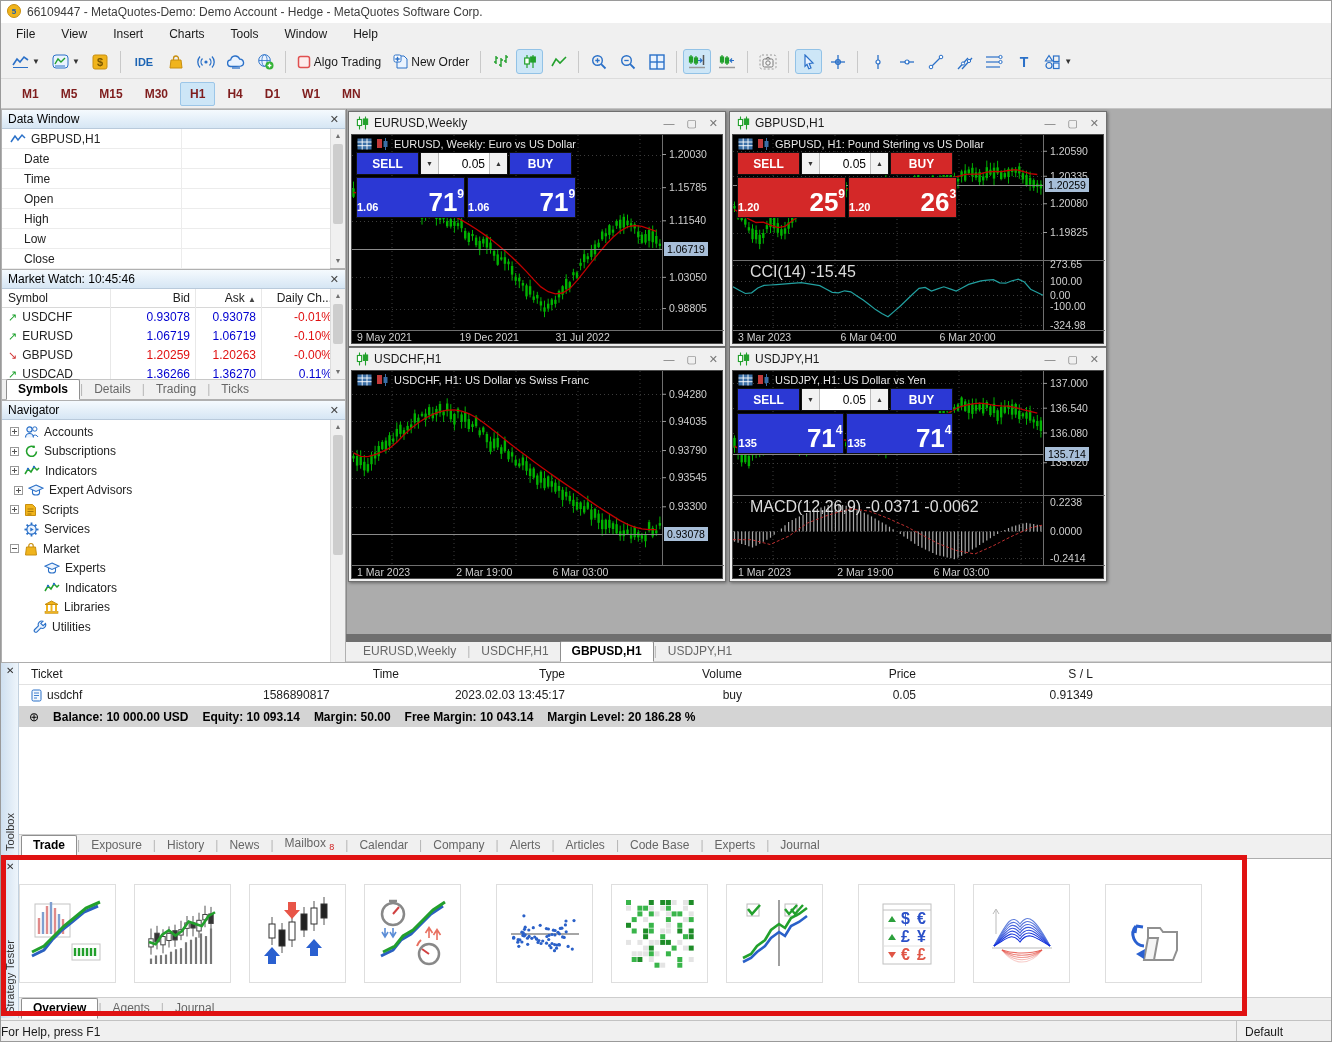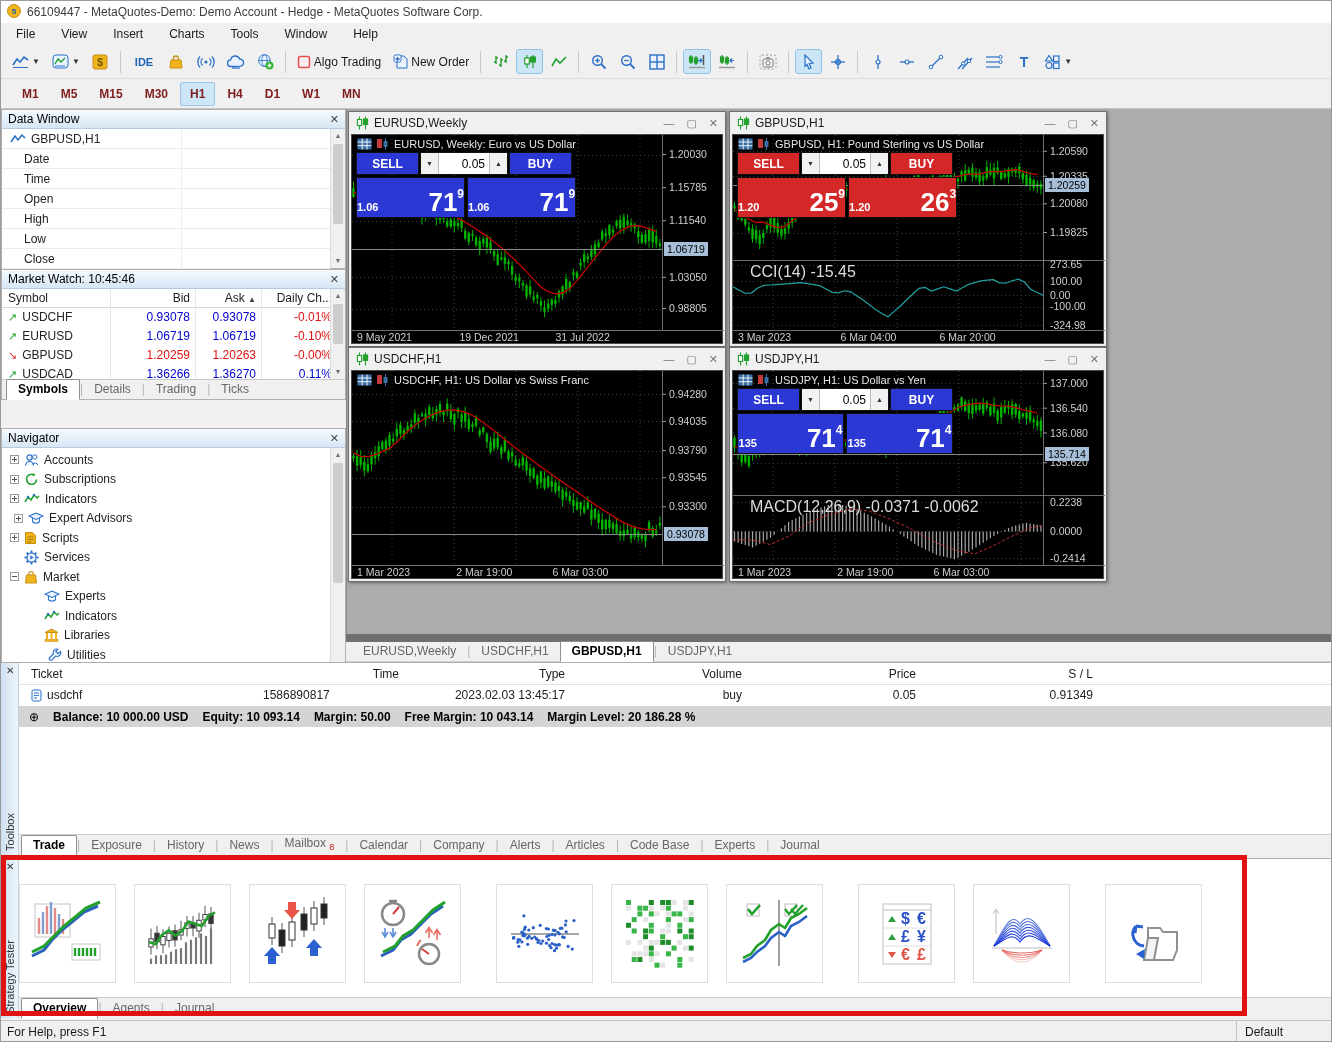--- a/index.html
+++ b/index.html
@@ -512,21 +512,21 @@
         <div class="tab active">Symbols</div>
         <span class="tab-sep">|</span>
         <div class="tab">Details</div>
         <span class="tab-sep">|</span>
         <div class="tab">Trading</div>
         <span class="tab-sep">|</span>
         <div class="tab">Ticks</div>
       </div>
   </div>
 
-  <div class="panel" id="navigator" style="top:399px;height:294px;margin-top:28px;">
+  <div class="panel" id="navigator" style="top:399px;height:294px;">
     <div class="panel-header">
       <span>Navigator</span>
       <span class="panel-close">✕</span>
     </div>
     <div id="nav-rows" style="margin-right:15px;padding-top:2px;">
         <div class="nav-row" style="padding-left: 8px;">
           <span class="expander plus"></span>
           <span style="display: inline-flex; align-items: center;">
             <svg width="15" height="14" viewBox="0 0 15 14">
               <circle cx="5.5" cy="4.5" r="2.6" fill="#eaf3fe" stroke="#2a70c8" stroke-width="1.2"></circle>
@@ -641,21 +641,21 @@
               <g stroke="#f0b41c" stroke-width="2">
                 <line x1="3" y1="5" x2="3" y2="11"></line>
                 <line x1="7.5" y1="5" x2="7.5" y2="11"></line>
                 <line x1="12" y1="5" x2="12" y2="11"></line>
               </g>
               <rect x="1" y="11.5" width="13" height="1.8" fill="#f0b41c" stroke="#c88f10" stroke-width=".6"></rect>
             </svg>
           </span>
           <span>Libraries</span>
         </div>
-        <div class="nav-row" style="padding-left: 32px;">
+        <div class="nav-row" style="padding-left: 17px;">
           <span class="expander none"></span>
           <span style="display: inline-flex; align-items: center;">
             <svg width="14" height="14" viewBox="0 0 14 14">
               <path d="M12.5,3.5 a3.6,3.6 0 0 1 -4.8,4.6 L4,11.8 a1.6,1.6 0 0 1 -2.3,-2.3 L5.4,5.8 A3.6,3.6 0 0 1 10,1.2 L7.8,3.4 l2.3,2.3 z" fill="#eaf3fe" stroke="#2a70c8" stroke-width="1.1"></path>
             </svg>
           </span>
           <span>Utilities</span>
         </div>
       </div>
     <div class="scrollbar" style="top:19px;bottom:20px;">
@@ -2179,19 +2179,19 @@
     <div class="dock-tabs" id="tester-tabs">
         <div class="tab active">Overview</div>
         <span class="tab-sep">|</span>
         <div class="tab">Agents</div>
         <span class="tab-sep">|</span>
         <div class="tab">Journal</div>
       </div>
   </div>
 
   <div class="statusbar">
-    <span style="padding-left:6px;flex:1;">For Help, press F1</span>
+    <span style="flex:1;">For Help, press F1</span>
     <span class="sb-sep"></span>
     <span style="width:96px;padding-left:8px;">Default</span>
   </div>
 
   <div class="annotation"></div>
 </div>
 
 </body></html>

